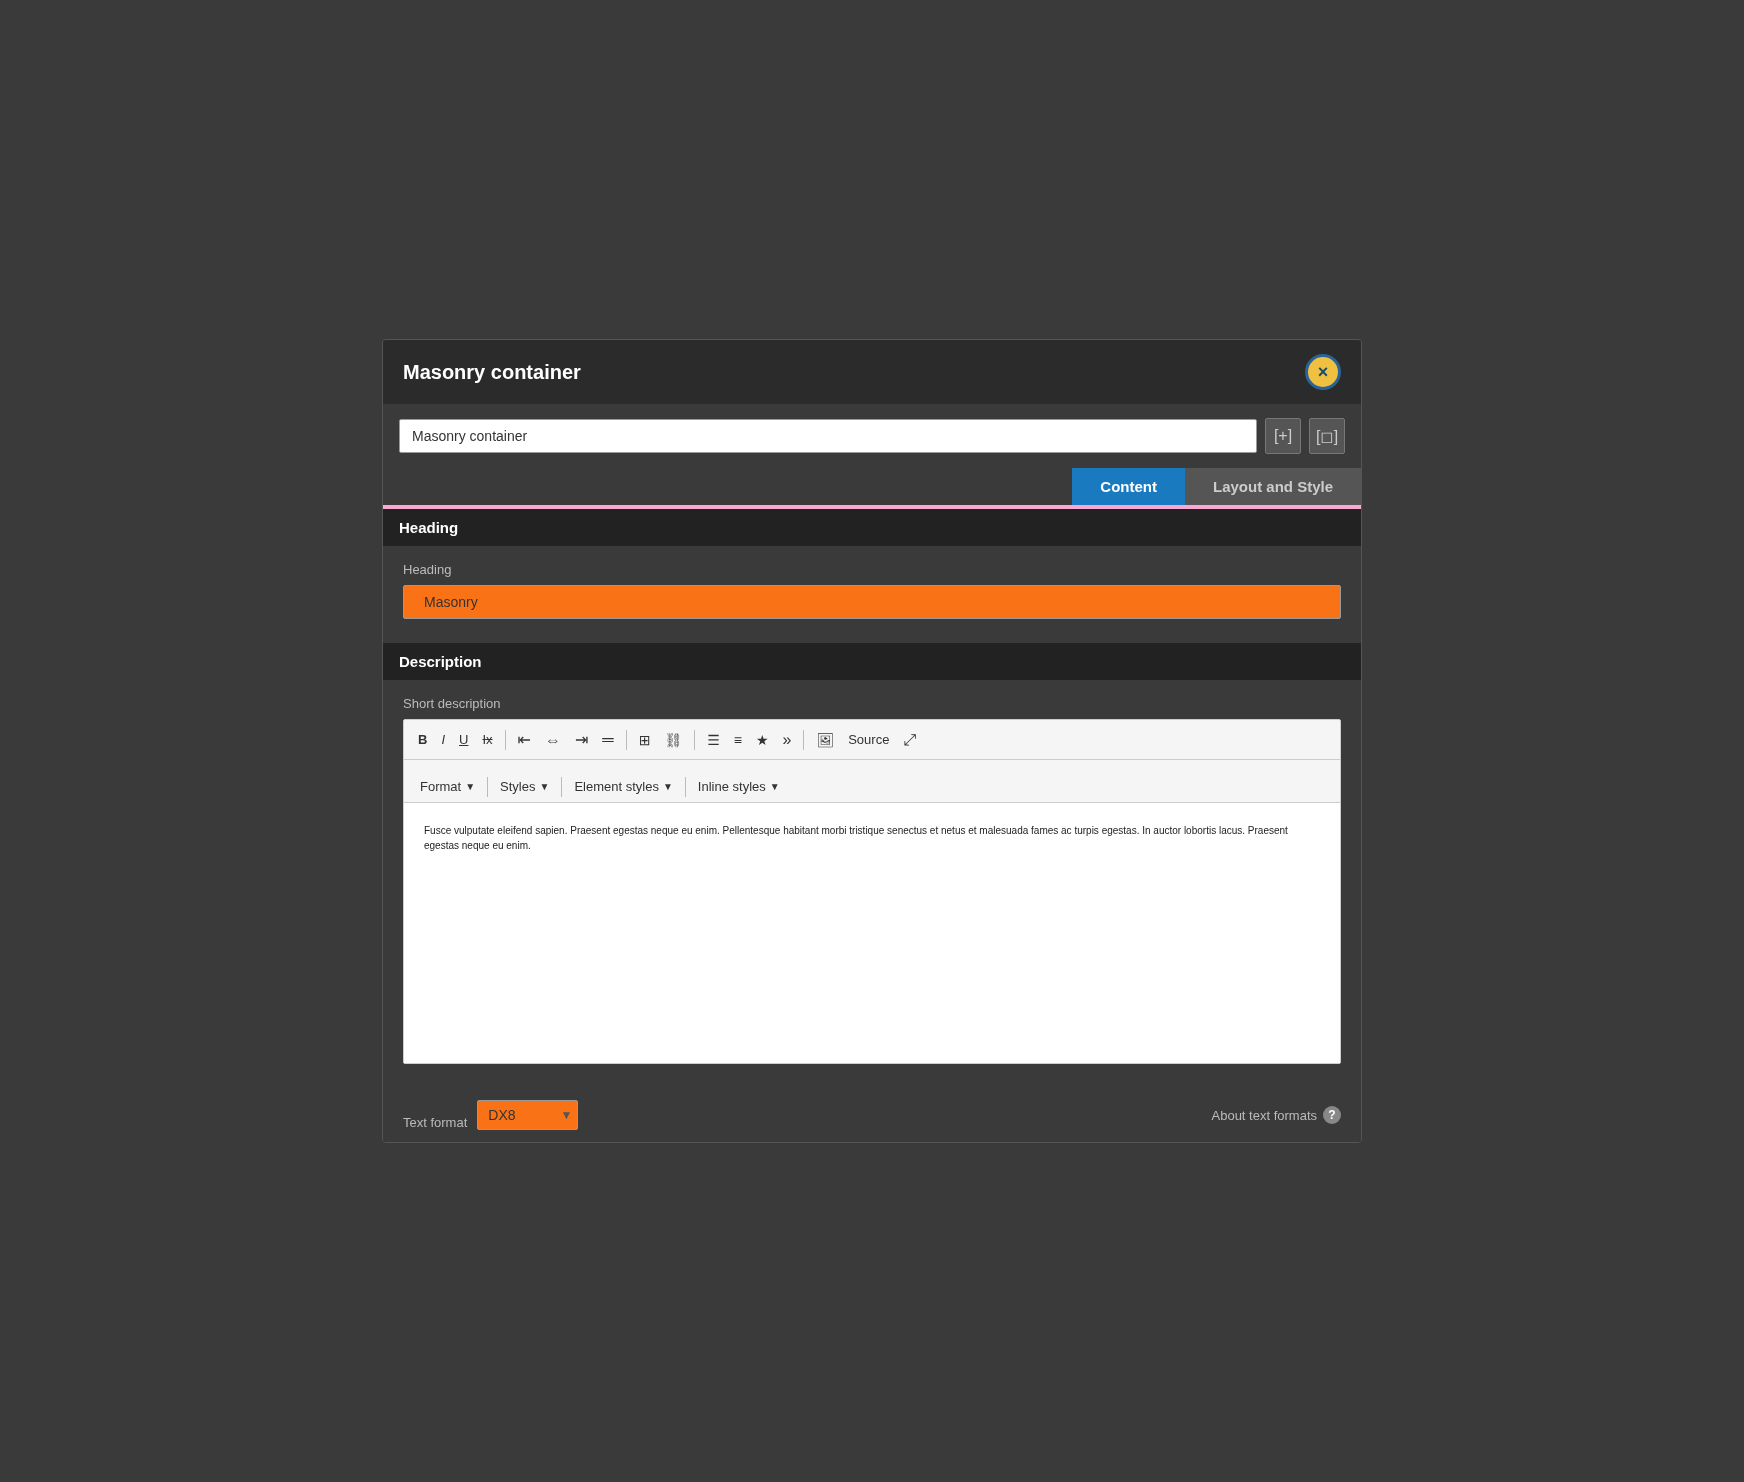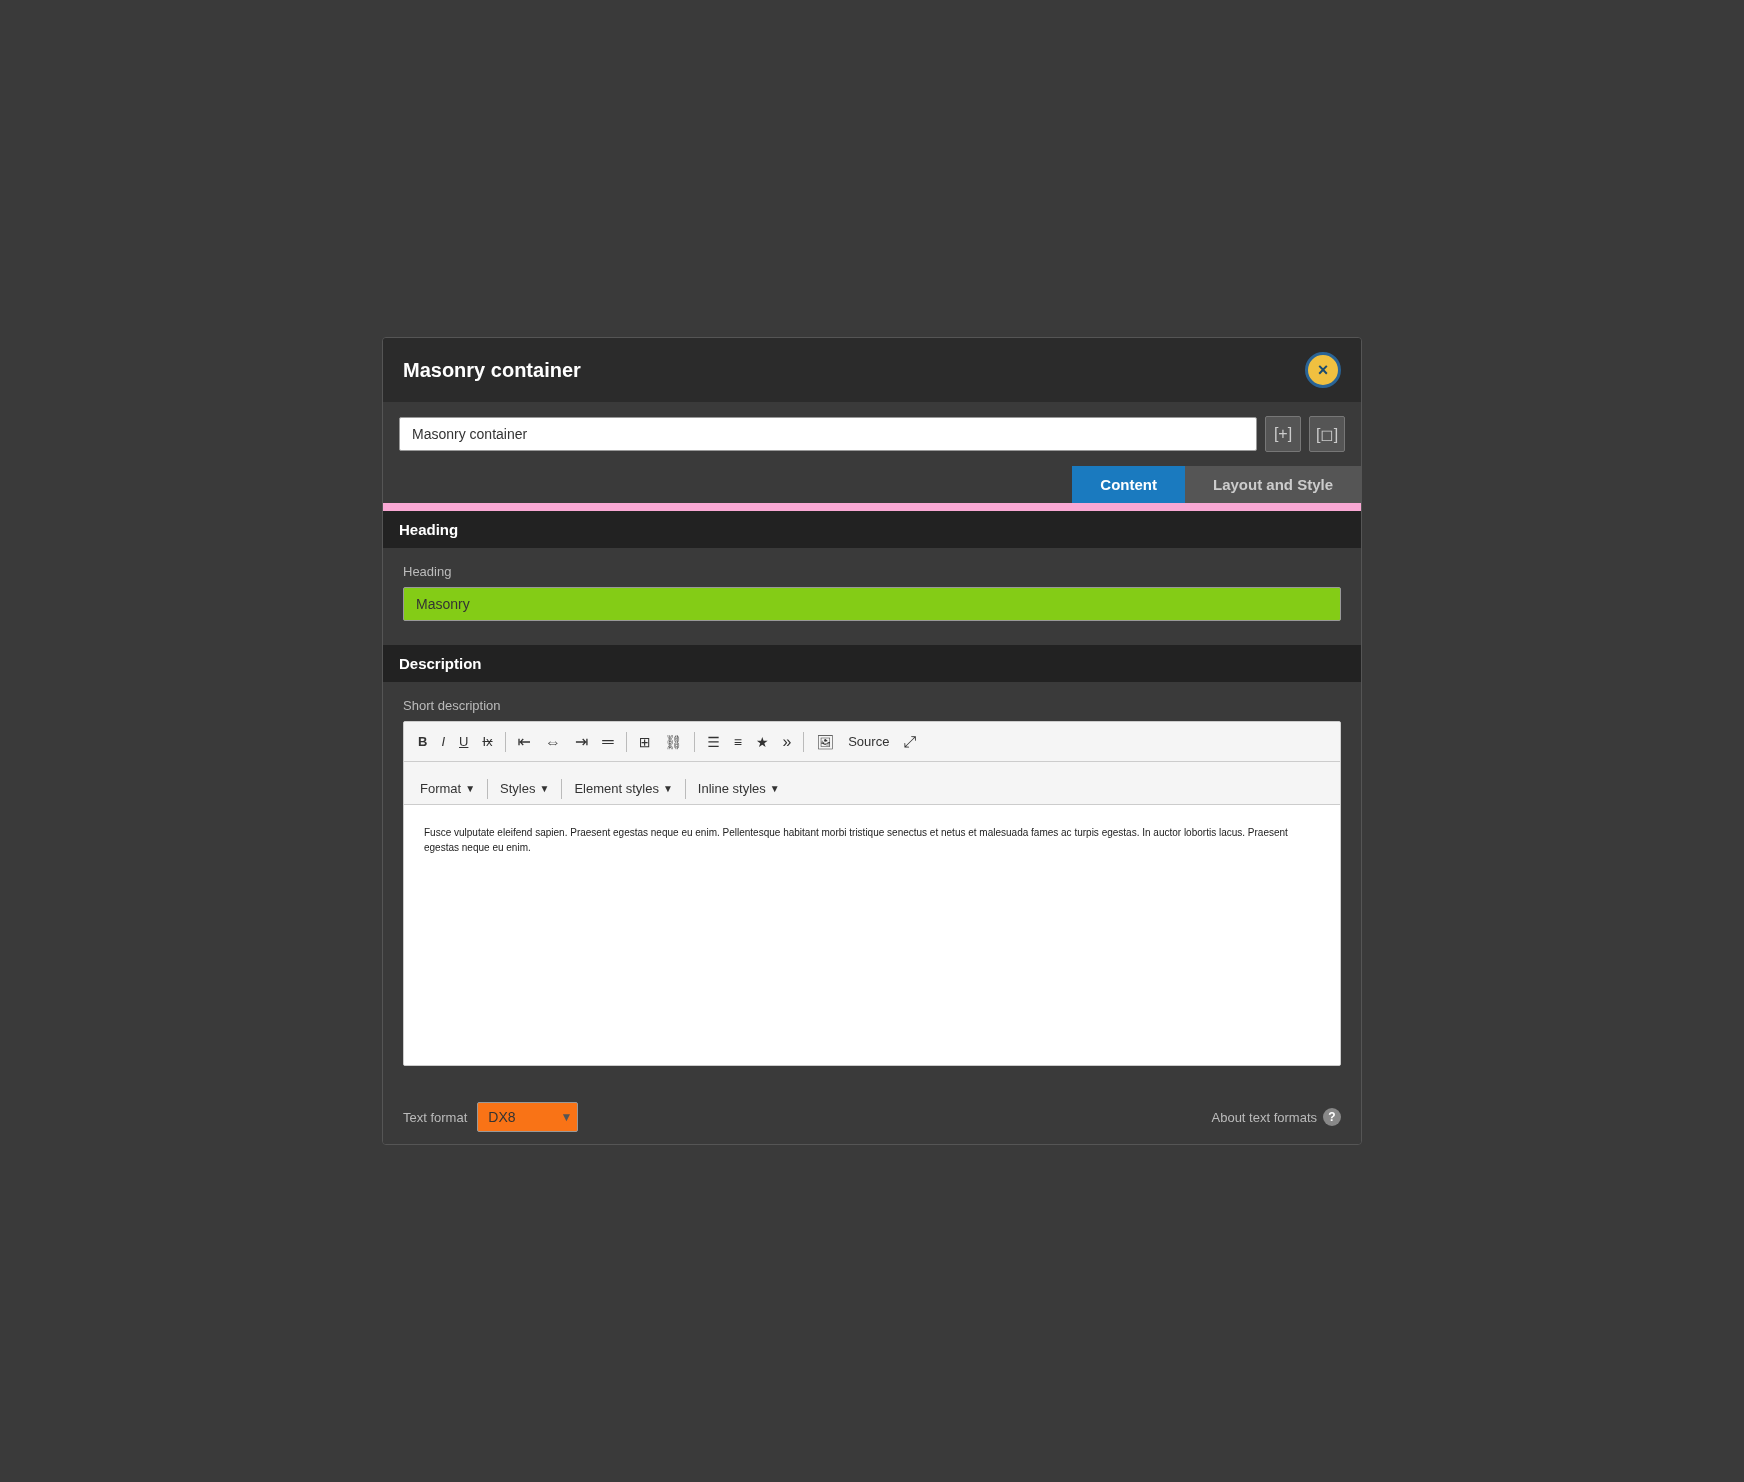--- a/index.html
+++ b/index.html
@@ -73,21 +73,21 @@
       display: flex;
       align-items: center;
       justify-content: center;
       color: #ccc;
       font-size: 16px;
     }
     .tabs {
       display: flex;
       justify-content: flex-end;
       background: #3a3a3a;
-      border-bottom: 8px solid #f9a8d4;
+      border-bottom: 4px solid #f9a8d4;
     }
     .tab {
       padding: 10px 28px;
       cursor: pointer;
       font-size: 15px;
       font-weight: bold;
       color: #ccc;
       background: #555;
       border: none;
     }
@@ -107,22 +107,22 @@
       background: #3a3a3a;
       padding: 16px 20px 24px 20px;
     }
     .field-label {
       color: #bbb;
       font-size: 13px;
       margin-bottom: 8px;
     }
     .text-input {
       width: 100%;
-      padding: 8px 12px;
-      background: #84cc16;
+      padding: 8px 20px;
+      background: #f97316;
       border: 1px solid #999;
       border-radius: 2px;
       font-size: 14px;
       color: #333;
       outline: none;
     }
     .editor-wrapper {
       border: 1px solid #ccc;
       border-radius: 2px;
       background: #f5f5f5;
@@ -188,21 +188,21 @@
     }
     .text-format-bar {
       background: #3a3a3a;
       padding: 12px 20px;
       display: flex;
       align-items: center;
       justify-content: space-between;
     }
     .text-format-left {
       display: flex;
-      align-items: center;
+      align-items: flex-end;
       gap: 10px;
     }
     .text-format-label {
       color: #bbb;
       font-size: 13px;
     }
     .format-dropdown {
       padding: 6px 24px 6px 10px;
       background: #f97316;
       border: 1px solid #999;

